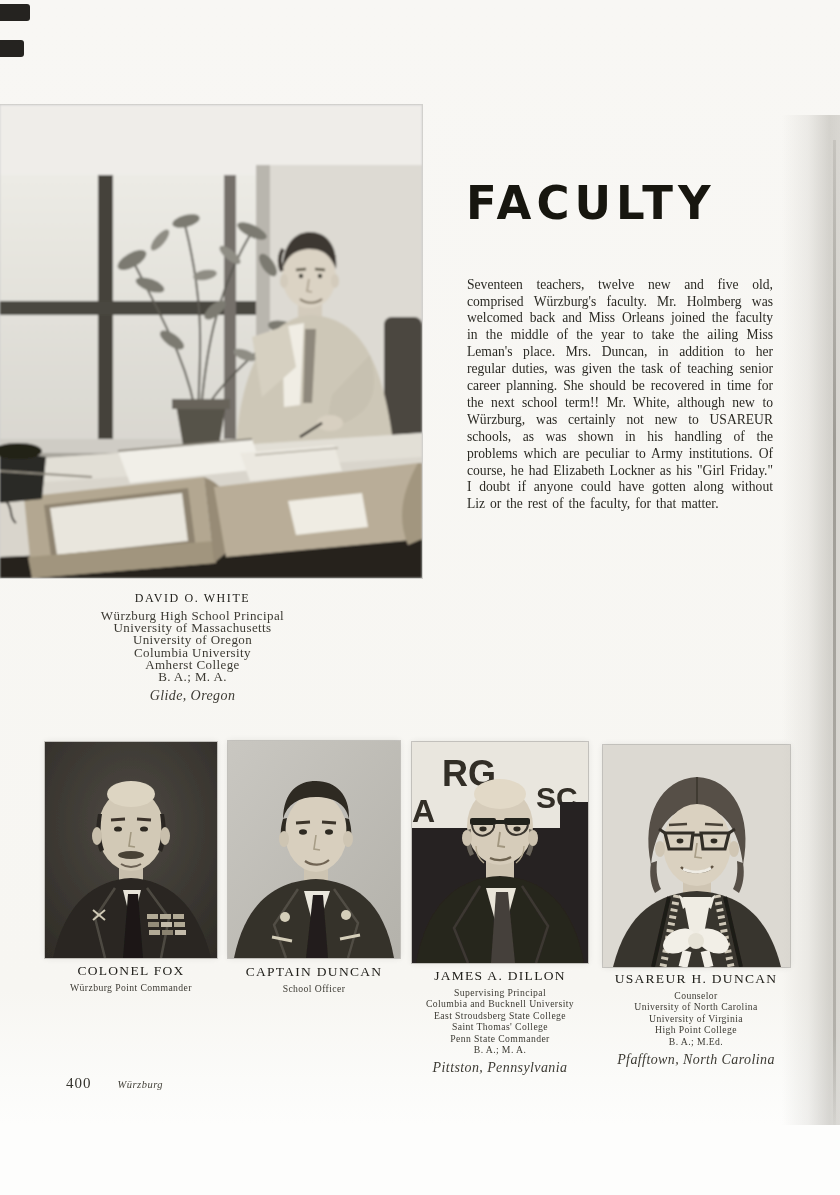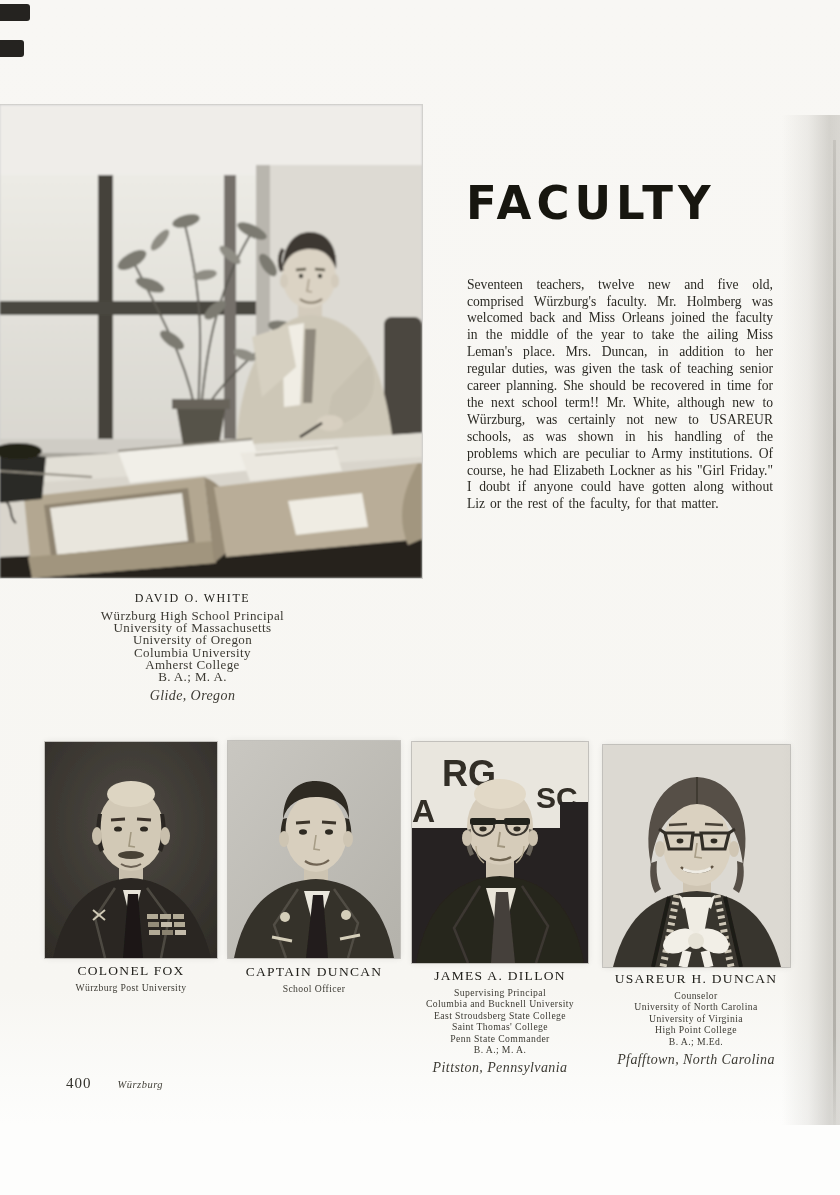--- a/index.html
+++ b/index.html
@@ -338,21 +338,21 @@
         <circle cx="93" cy="196" r="8" fill="#e6e2d6"></circle>
         <path d="M84,206 L80,222 M102,206 L106,222" stroke="#f2efe7" stroke-width="9"></path>
         <path d="M76,150 L88,158 L80,164 Z" fill="#efece3"></path>
         <path d="M112,150 L100,158 L108,164 Z" fill="#efece3"></path>
       </g>
     </svg>
   </figure>
 
   <div class="cap cap-fox">
     <div class="nm">COLONEL FOX</div>
-    <div class="ln">Würzburg Post University</div>
+    <div class="ln">Würzburg Point Commander</div>
   </div>
 
   <div class="cap cap-gleber">
     <div class="nm">CAPTAIN DUNCAN</div>
     <div class="ln">School Officer</div>
   </div>
 
   <div class="cap cap-dillon">
     <div class="nm">JAMES A. DILLON</div>
     <div class="ln">Supervising Principal</div>

